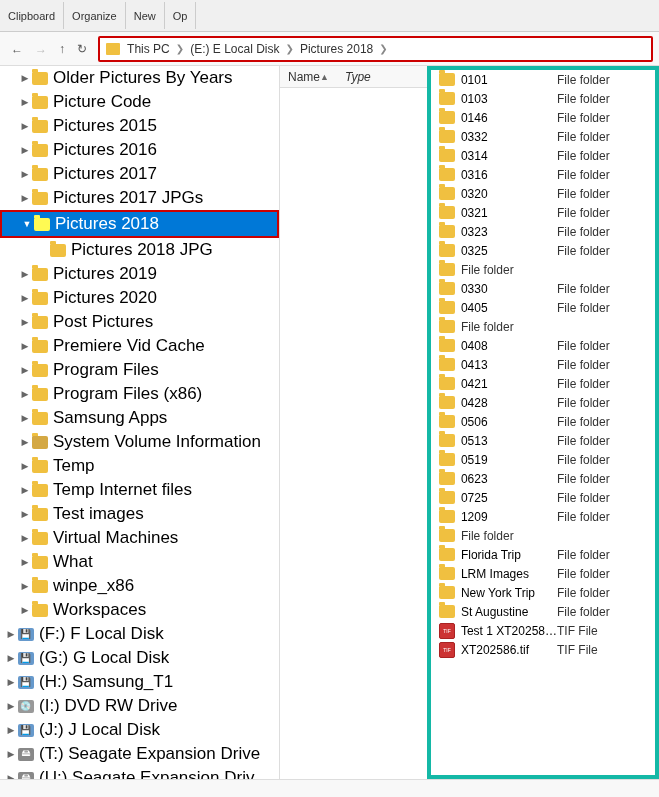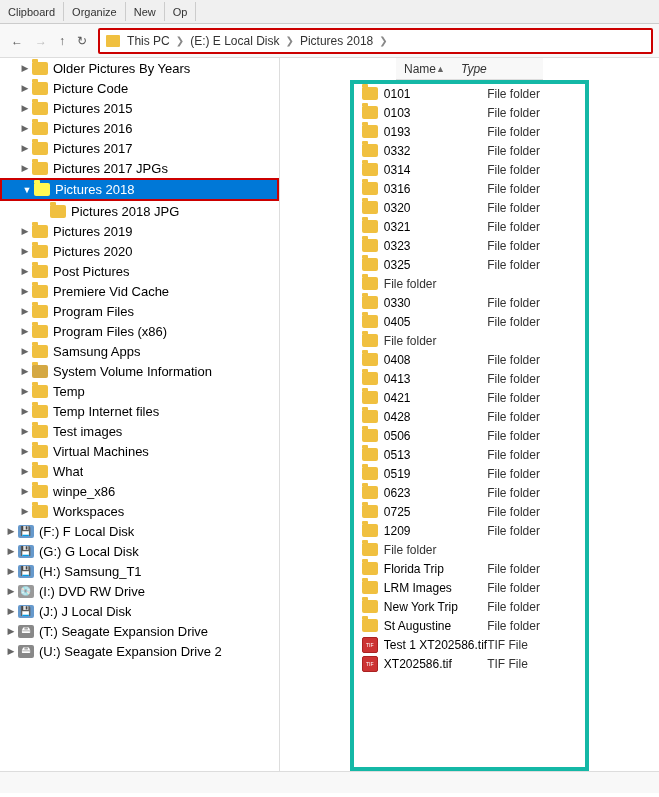--- a/index.html
+++ b/index.html
@@ -12,21 +12,21 @@
       overflow: hidden;
       color: #000;
     }
 
     
     .toolbar {
       background: #f0f0f0;
       border-bottom: 1px solid #ccc;
       padding: 2px 0;
       display: flex;
-      height: 24px;
+      height: 32px;
     }
     .toolbar-section {
       display: flex;
       align-items: center;
       padding: 0 8px;
       height: 100%;
       border-right: 1px solid #ccc;
       font-size: 11px;
       color: #333;
     }
@@ -167,32 +167,31 @@
       justify-content: center;
       flex-shrink: 0;
       font-size: 7px;
       color: #fff;
     }
     .drive-icon.hd { background: #6699cc; }
     .drive-icon.cd { background: #999; }
     .drive-icon.usb { background: #888; }
 
     .tree-label {
-      font-size: 13px;
+      font-size: 17px;
       overflow: hidden;
       text-overflow: ellipsis;
     }
 
     
     .right-panel {
       flex: 1;
       display: flex;
-      flex-direction: column;
+      flex-direction: row;
       overflow: hidden;
-      align-items: center;
     }
 
     .column-header {
       display: flex;
       align-items: center;
       background: #f8f8f8;
       border-bottom: 1px solid #ddd;
       height: 22px;
       padding: 0;
     }
@@ -512,21 +511,21 @@
           <span class="file-name">0101</span>
           <span class="file-type">File folder</span>
         </div>
         <div class="file-item">
           <span class="file-folder-icon"></span>
           <span class="file-name">0103</span>
           <span class="file-type">File folder</span>
         </div>
         <div class="file-item">
           <span class="file-folder-icon"></span>
-          <span class="file-name">0193</span>
+          <span class="file-name">0146</span>
           <span class="file-type">File folder</span>
         </div>
         <div class="file-item">
           <span class="file-folder-icon"></span>
           <span class="file-name">0332</span>
           <span class="file-type">File folder</span>
         </div>
         <div class="file-item">
           <span class="file-folder-icon"></span>
           <span class="file-name">0314</span>

